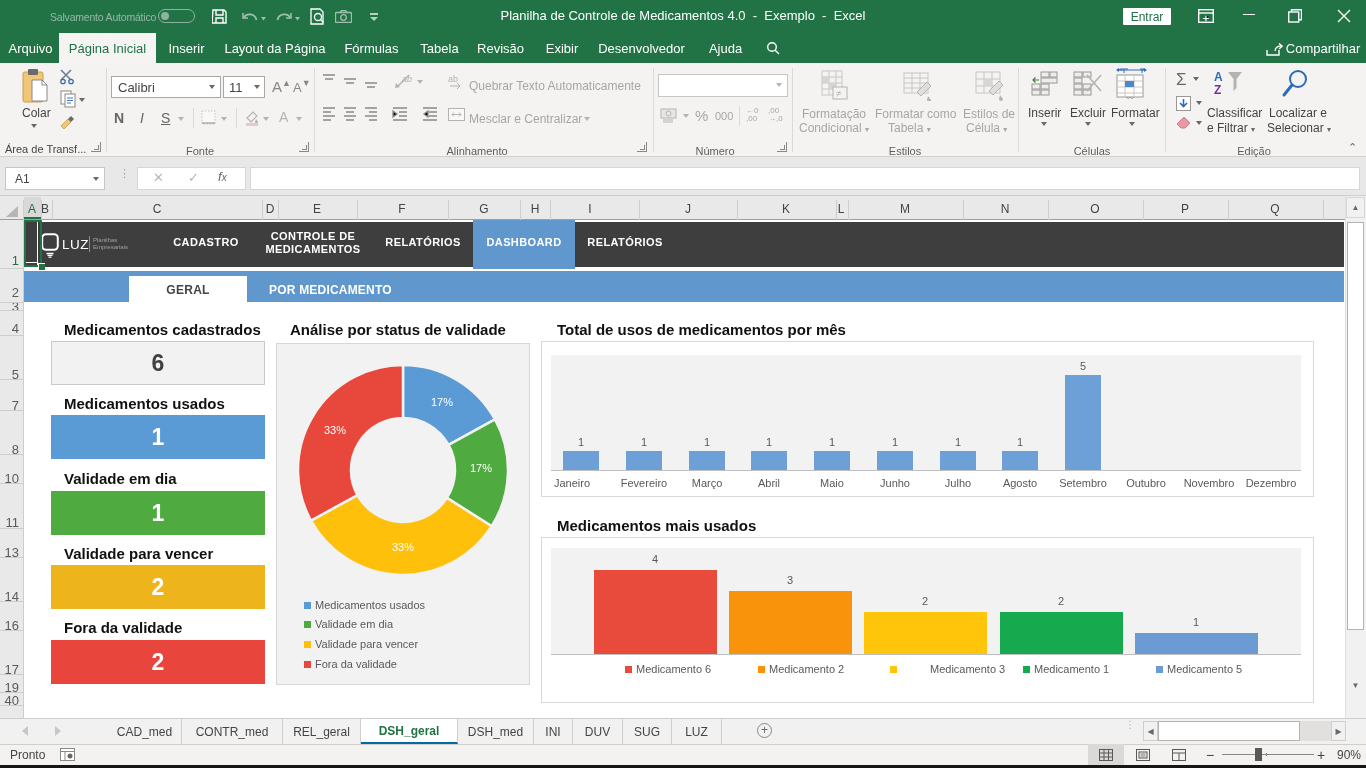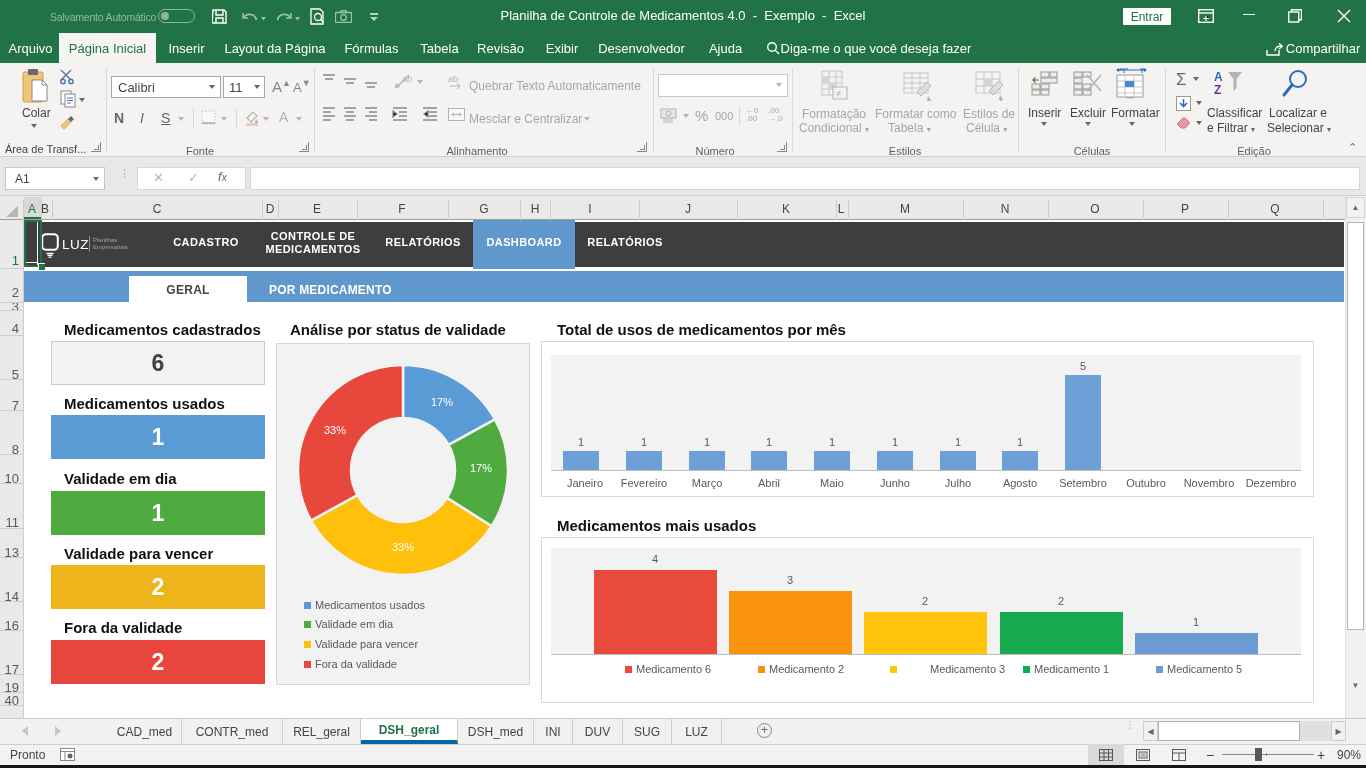--- a/index.html
+++ b/index.html
@@ -113,21 +113,20 @@
   <div class="mtab" style="left:10px;width:41px;">Arquivo</div>
   <div class="mtab" style="left:59px;width:97px;background:#f5f4f2;color:#217346;">Página Inicial</div>
   <div class="mtab" style="left:170px;width:33px;">Inserir</div>
   <div class="mtab" style="left:229px;width:92px;">Layout da Página</div>
   <div class="mtab" style="left:346px;width:51px;">Fórmulas</div>
   <div class="mtab" style="left:423px;width:33px;">Tabela</div>
   <div class="mtab" style="left:478px;width:45px;">Revisão</div>
   <div class="mtab" style="left:545px;width:34px;">Exibir</div>
   <div class="mtab" style="left:602px;width:79px;">Desenvolvedor</div>
   <div class="mtab" style="left:710px;width:31px;">Ajuda</div>
-  <div class="mtab" style="left:790px;width:172px;">Diga-me o que você deseja fazer</div>
   <svg class="abs" style="left:766px;top:41px;" width="14" height="14" viewBox="0 0 14 14">
     <circle cx="6" cy="6" r="4.3" fill="none" stroke="#fff" stroke-width="1.4"></circle>
     <path d="M9.2 9.2 L13 13" stroke="#fff" stroke-width="1.4"></path>
   </svg>
   <div class="mtab" style="left:1289px;width:68px;">Compartilhar</div>
   <svg class="abs" style="left:1266px;top:40px;" width="17" height="16" viewBox="0 0 17 16">
     <path d="M1 10 v5 h12 v-5" fill="none" stroke="#fff" stroke-width="1.4"></path>
     <path d="M10 5 l4 4 m0 -4 v4 h-4" fill="none" stroke="#fff" stroke-width="0"></path>
     <path d="M9 11 a5 5 0 0 1 7 -4.5 M13 3.5 l3.2 2.7 -3.2 2.7" fill="none" stroke="#fff" stroke-width="1.3"></path>
   </svg>
@@ -527,21 +526,21 @@
           <div class="bar" style="left:877px;top:231px;width:36px;height:19px;background:#6da0d6;"></div>
           <div class="vlabel" style="left:895px;top:216px;">1</div>
           <div class="bar" style="left:940px;top:231px;width:36px;height:19px;background:#6da0d6;"></div>
           <div class="vlabel" style="left:958px;top:216px;">1</div>
           <div class="bar" style="left:1002px;top:231px;width:36px;height:19px;background:#6da0d6;"></div>
           <div class="vlabel" style="left:1020px;top:216px;">1</div>
           <div class="bar" style="left:1065px;top:155px;width:36px;height:95px;background:#6da0d6;"></div>
           <div class="vlabel" style="left:1083px;top:140px;">5</div>
         </div>
       <div id="xlab1">
-          <div class="xlabel" style="left:585px;top:257px;text-align:right;">Janeiro</div>
+          <div class="xlabel" style="left:572px;top:257px;text-align:right;">Janeiro</div>
           <div class="xlabel" style="left:644px;top:257px;">Fevereiro</div>
           <div class="xlabel" style="left:707px;top:257px;">Março</div>
           <div class="xlabel" style="left:769px;top:257px;">Abril</div>
           <div class="xlabel" style="left:832px;top:257px;">Maio</div>
           <div class="xlabel" style="left:895px;top:257px;">Junho</div>
           <div class="xlabel" style="left:958px;top:257px;">Julho</div>
           <div class="xlabel" style="left:1020px;top:257px;">Agosto</div>
           <div class="xlabel" style="left:1083px;top:257px;">Setembro</div>
           <div class="xlabel" style="left:1146px;top:257px;">Outubro</div>
           <div class="xlabel" style="left:1209px;top:257px;">Novembro</div>
@@ -577,21 +576,21 @@
 
   <div class="abs" id="vscroll"></div>
 
   <div class="abs" id="tabrow"></div>
   <div class="abs" id="tabrow-content" style="left:0;top:718px;width:1366px;height:27px;">
     <div class="abs" style="left:22px;top:8px;width:0;height:0;border-top:5px solid transparent;border-bottom:5px solid transparent;border-right:6px solid #c8c6c4;"></div>
     <div class="abs" style="left:55px;top:8px;width:0;height:0;border-top:5px solid transparent;border-bottom:5px solid transparent;border-left:6px solid #c8c6c4;"></div>
     <div class="stab" style="left:108px;width:74px;">CAD_med</div>
     <div class="stab" style="left:182px;width:101px;">CONTR_med</div>
     <div class="stab" style="left:283px;width:78px;">REL_geral</div>
-    <div class="stab" style="left:361px;width:97px;background:#fff;color:#217346;font-weight:bold;border-bottom:4px solid #0369a1;">DSH_geral</div>
+    <div class="stab" style="left:361px;width:97px;background:#fff;color:#217346;font-weight:bold;border-bottom:2px solid #0369a1;">DSH_geral</div>
     <div class="stab" style="left:458px;width:76px;">DSH_med</div>
     <div class="stab" style="left:534px;width:39px;">INI</div>
     <div class="stab" style="left:573px;width:50px;">DUV</div>
     <div class="stab" style="left:623px;width:49px;">SUG</div>
     <div class="stab" style="left:672px;width:50px;">LUZ</div>
     <div class="abs" style="left:757px;top:5px;width:15px;height:15px;border:1px solid #8a8886;border-radius:50%;color:#6a6866;font-size:12px;line-height:13px;text-align:center;">+</div>
     <div class="abs" style="left:1125px;top:4px;width:3px;height:18px;color:#b5b3b1;font-size:10px;line-height:6px;">⋮</div>
     <div class="abs ctr" style="left:1143px;top:3px;width:15px;height:20px;background:#f1f1f1;border:1px solid #d0cecb;">
         <span style="font-size:8px;color:#6a6866;">◀</span>
       </div>

